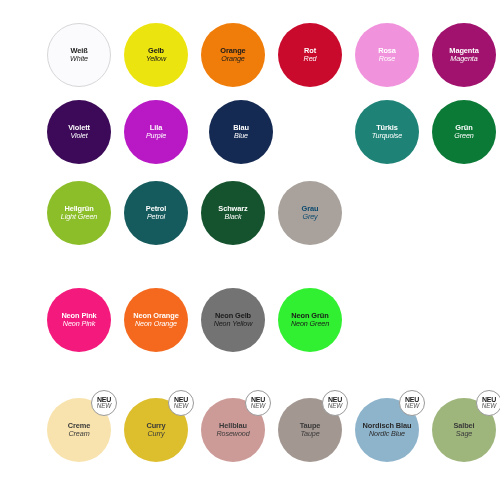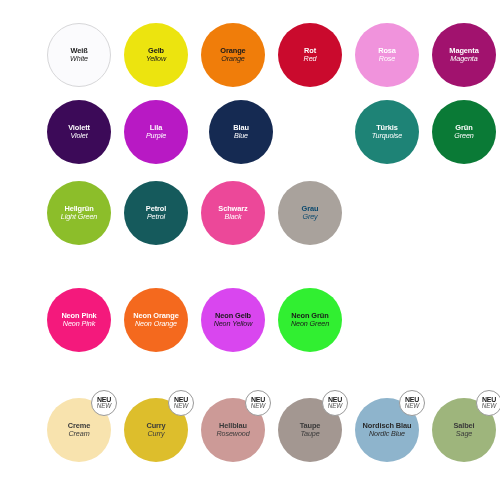--- a/index.html
+++ b/index.html
@@ -174,21 +174,21 @@
           <div class="name-en">Light Green</div>
         </div>
       </div>
       <div class="swatch-wrap" style="left: 104px;">
         <div class="swatch" style="background: rgb(21, 90, 92); color: rgb(255, 255, 255);">
           <div class="name-de">Petrol</div>
           <div class="name-en">Petrol</div>
         </div>
       </div>
       <div class="swatch-wrap" style="left: 181px;">
-        <div class="swatch" style="background: #ec4899; color: rgb(255, 255, 255);">
+        <div class="swatch" style="background: #14532d; color: rgb(255, 255, 255);">
           <div class="name-de">Schwarz</div>
           <div class="name-en">Black</div>
         </div>
       </div>
       <div class="swatch-wrap" style="left: 258px;">
         <div class="swatch" style="background: rgb(169, 162, 156); color: #0c4a6e;">
           <div class="name-de">Grau</div>
           <div class="name-en">Grey</div>
         </div>
       </div>
@@ -200,21 +200,21 @@
           <div class="name-en">Neon Pink</div>
         </div>
       </div>
       <div class="swatch-wrap" style="left: 104px;">
         <div class="swatch" style="background: rgb(244, 105, 30); color: rgb(255, 255, 255);">
           <div class="name-de">Neon Orange</div>
           <div class="name-en">Neon Orange</div>
         </div>
       </div>
       <div class="swatch-wrap" style="left: 181px;">
-        <div class="swatch" style="background: #d946ef; color: rgb(26, 26, 26);">
+        <div class="swatch" style="background: #737373; color: rgb(26, 26, 26);">
           <div class="name-de">Neon Gelb</div>
           <div class="name-en">Neon Yellow</div>
         </div>
       </div>
       <div class="swatch-wrap" style="left: 258px;">
         <div class="swatch" style="background: rgb(49, 239, 49); color: rgb(26, 26, 26);">
           <div class="name-de">Neon Grün</div>
           <div class="name-en">Neon Green</div>
         </div>
       </div>

